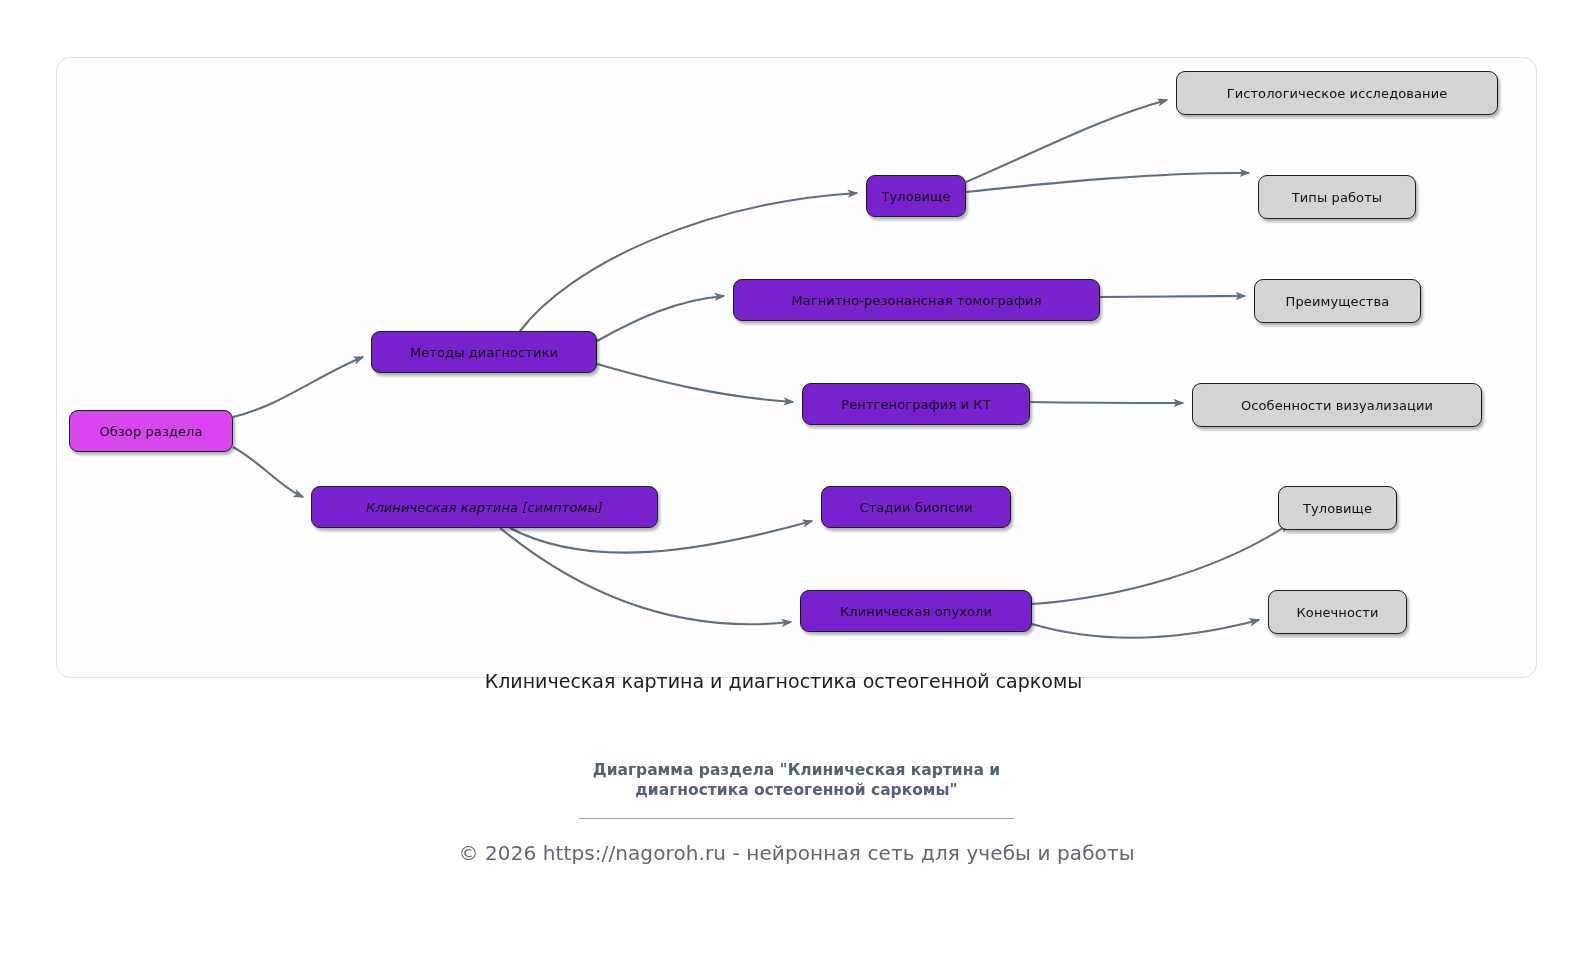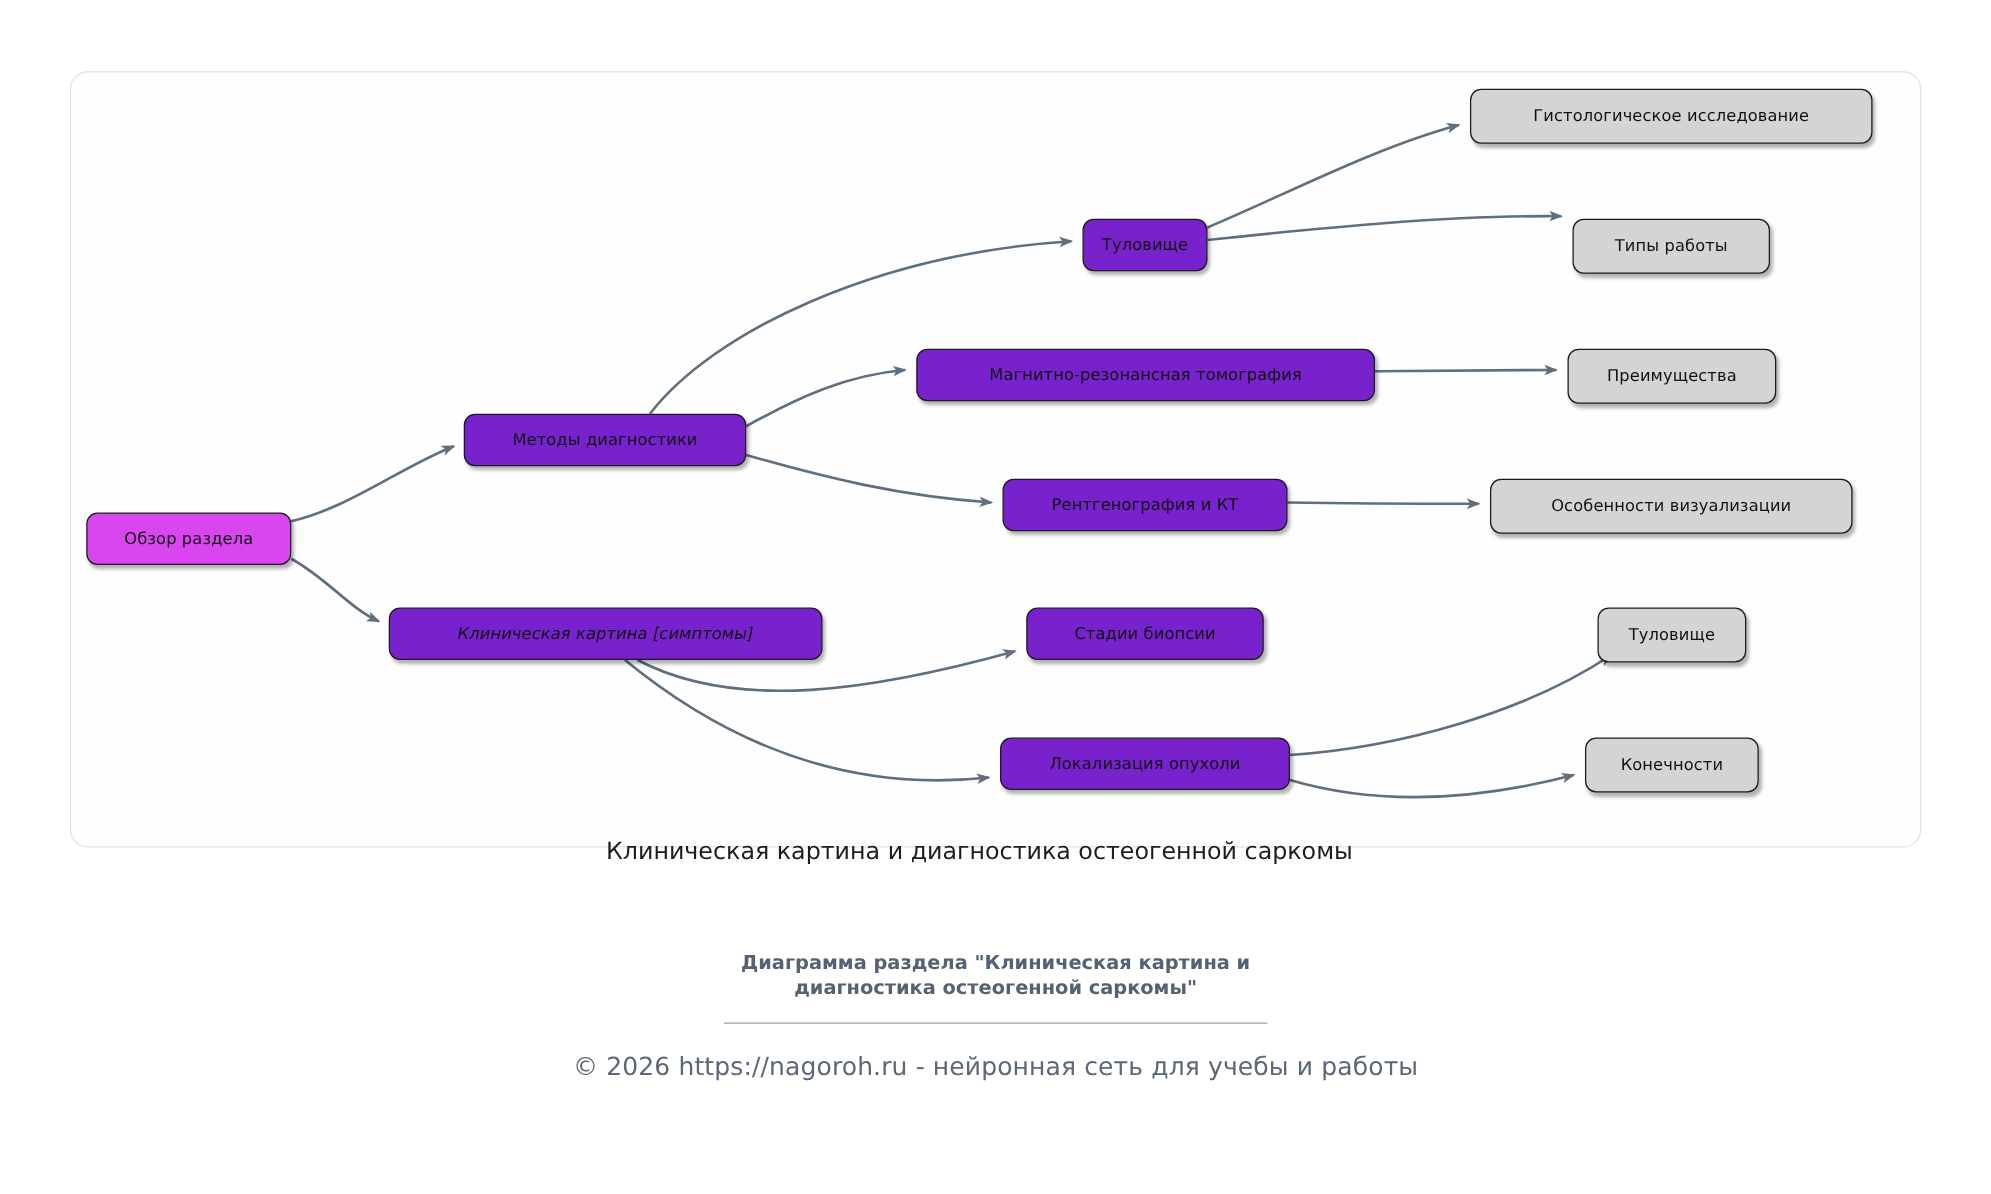--- a/index.html
+++ b/index.html
@@ -148,21 +148,21 @@
 </svg>
 
 <div id="node-layer">
   <div class="node root" style="left:69px;top:410px;width:164px;height:42px;">Обзор раздела</div>
   <div class="node branch" style="left:371px;top:331px;width:226px;height:42px;">Методы диагностики</div>
   <div class="node branch" style="left:311px;top:486px;width:347px;height:42px;font-style:italic;">Клиническая картина [симптомы]</div>
   <div class="node branch" style="left:866px;top:175px;width:100px;height:42px;">Туловище</div>
   <div class="node branch" style="left:733px;top:279px;width:367px;height:42px;">Магнитно-резонансная томография</div>
   <div class="node branch" style="left:802px;top:383px;width:228px;height:42px;">Рентгенография и КТ</div>
   <div class="node branch" style="left:821px;top:486px;width:190px;height:42px;">Стадии биопсии</div>
-  <div class="node branch" style="left:800px;top:590px;width:232px;height:42px;">Локализация опухоли</div>
+  <div class="node branch" style="left:800px;top:590px;width:232px;height:42px;">Клиническая опухоли</div>
   <div class="node leaf" style="left:1176px;top:71px;width:322px;height:44px;">Гистологическое исследование</div>
   <div class="node leaf" style="left:1258px;top:175px;width:158px;height:44px;">Типы работы</div>
   <div class="node leaf" style="left:1254px;top:279px;width:167px;height:44px;">Преимущества</div>
   <div class="node leaf" style="left:1192px;top:383px;width:290px;height:44px;">Особенности визуализации</div>
   <div class="node leaf" style="left:1278px;top:486px;width:119px;height:44px;">Туловище</div>
   <div class="node leaf" style="left:1268px;top:590px;width:139px;height:44px;">Конечности</div>
 </div>
 
 <div id="diagram-caption">
   <span class="cap-inner">Клиническая картина и диагностика остеогенной саркомы</span>

